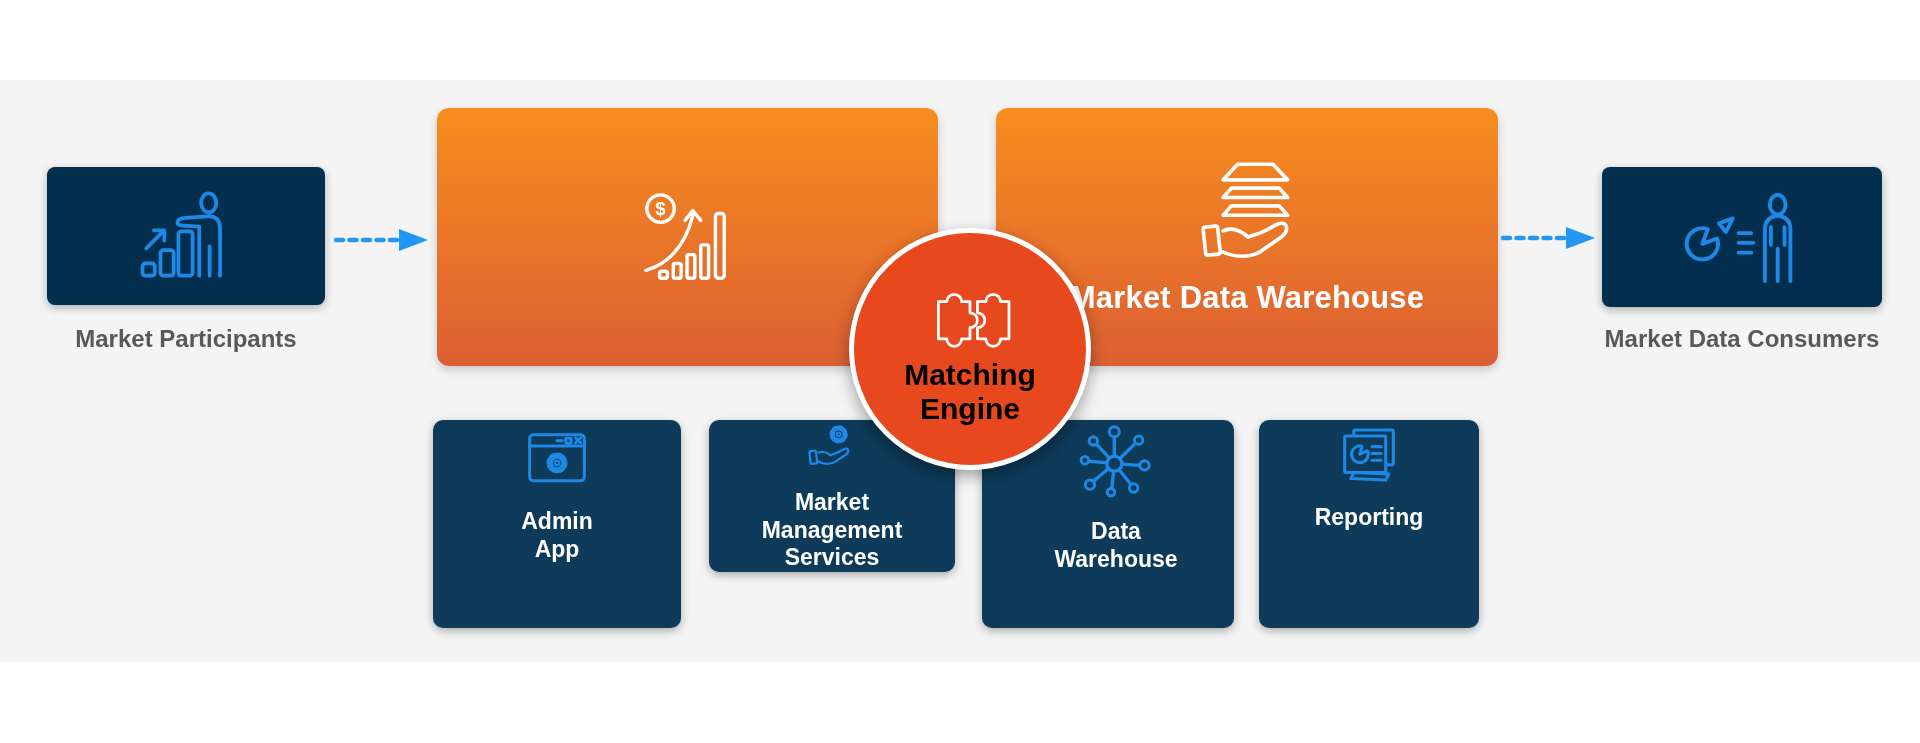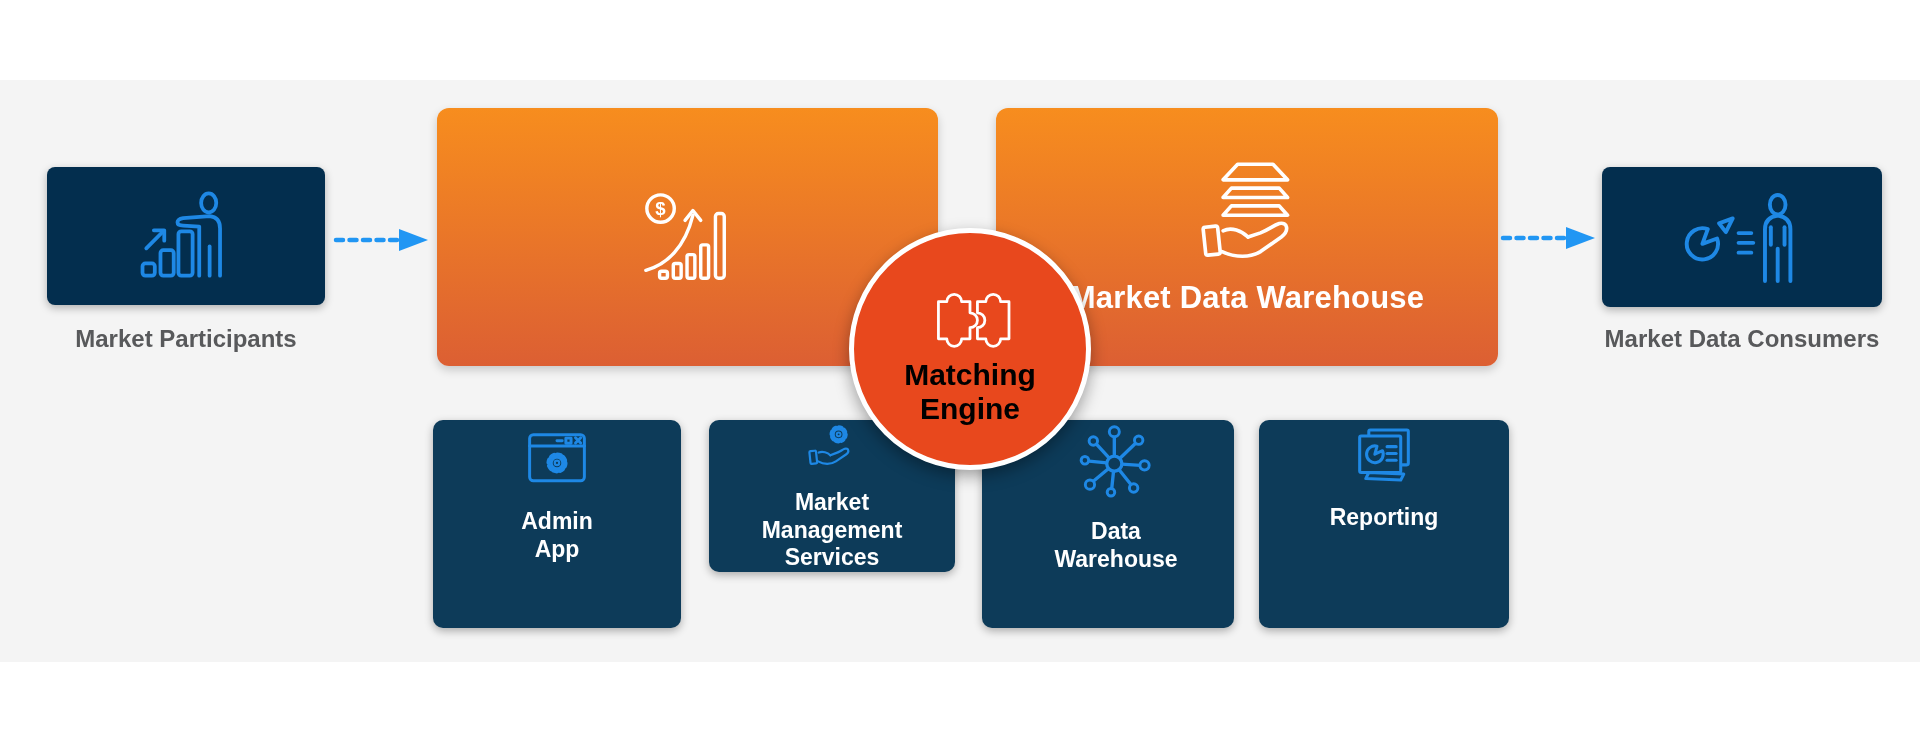--- a/index.html
+++ b/index.html
@@ -179,21 +179,21 @@
       <circle cx="44" cy="86" r="4.5" stroke-width="3.5"></circle>
       <circle cx="19" cy="77" r="5.5" stroke-width="3.5"></circle>
       <circle cx="13" cy="48" r="4.5" stroke-width="3.5"></circle>
       <circle cx="23" cy="25" r="5" stroke-width="3.5"></circle>
     </g>
   </svg>
   <div class="small-label">Data
 Warehouse</div>
 </div>
 
-<div class="abs small-box blue" style="left:1259px;top:420px;width:250px;height:208px;">
+<div class="abs small-box blue" style="left:1259px;top:420px;width:220px;height:208px;">
   <svg width="76" height="70" viewBox="0 0 100 90">
     <g class="icon-stroke" stroke-width="4">
       <rect x="30" y="12" width="52" height="46" rx="2"></rect>
       <path d="M30,68 L76,70 L72,78 L26,76 Z"></path>
       <rect x="18" y="20" width="54" height="48" rx="2" class="mask-fill"></rect>
       <path d="M40.8,33.4 A11,11 0 1 0 48,39.4 L38,44 Z"></path>
       <line x1="54" y1="34" x2="66" y2="34"></line>
       <line x1="54" y1="43" x2="66" y2="43"></line>
       <line x1="54" y1="52" x2="66" y2="52"></line>
     </g>

